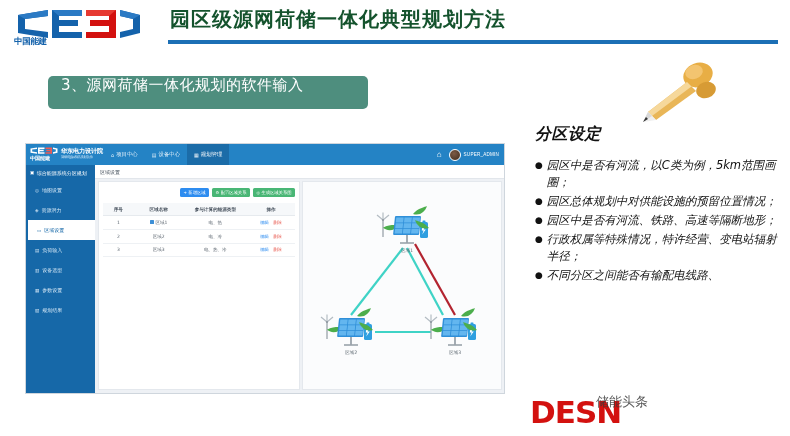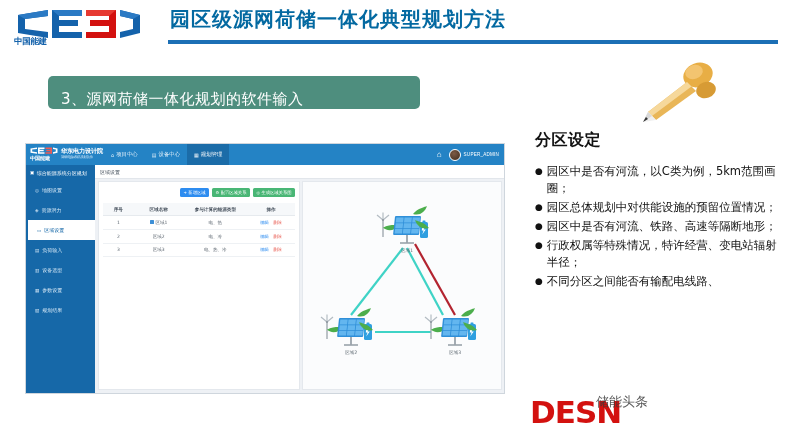--- a/index.html
+++ b/index.html
@@ -14,33 +14,33 @@
   .slide-header{position:absolute;left:0;top:0;width:790px;height:55px;}
   .logo-wrap{position:absolute;left:14px;top:7px;width:130px;height:40px;}
   .logo-svg{display:block;}
   .logo-sub{
     position:absolute;left:14px;top:36px;width:64px;
     font-size:8.5px;color:#1462ab;font-weight:bold;letter-spacing:-0.3px;
     white-space:nowrap;
   }
   .slide-title{
     position:absolute;left:170px;top:6px;width:600px;
-    font-size:20px;font-weight:bold;color:#0369a1;letter-spacing:1px;
+    font-size:20px;font-weight:bold;color:#14532d;letter-spacing:1px;
     font-family:"DejaVu Sans","Liberation Sans",sans-serif;
   }
   .title-rule{
     position:absolute;left:168px;top:40px;width:610px;height:4px;
     background:#1c6fb5;
   }
 
   
   .section-banner{
-    position:absolute;left:48px;top:76px;width:372px;height:33px;
+    position:absolute;left:48px;top:76px;width:320px;height:33px;
     background:#4e8e7e;border-radius:5px;
-    display:flex;align-items:flex-end;
+    display:flex;align-items:flex-start;
   }
   .section-banner-text{
     color:#ffffff;font-size:15px;padding-left:13px;letter-spacing:0.5px;
     font-family:"DejaVu Sans","Liberation Sans",sans-serif;
   }
 
   
   .app-shot{
     position:absolute;left:25px;top:143px;width:478px;height:249px;
     background:#f2f4f6;border:1px solid #cfd6dd;overflow:hidden;
@@ -167,21 +167,21 @@
   .op-del{color:#e8594f;}
 
   
   .diagram-card{
     position:absolute;left:207px;top:16px;width:198px;height:207px;
     background:#fbfcfd;border:0.5px solid #e4e8ed;
   }
   .diagram-svg{display:block;}
 
   
-  .right-col{position:absolute;left:535px;top:130px;width:248px;}
+  .right-col{position:absolute;left:535px;top:124px;width:248px;font-style:italic;}
   .rc-title{
     font-size:16px;font-weight:bold;color:#111;letter-spacing:0.5px;
     font-family:"DejaVu Sans","Liberation Sans",sans-serif;
   }
   .pen{position:absolute;left:640px;top:60px;}
   .bullets{margin-top:12px;}
   .bullet{
     display:flex;align-items:flex-start;
     font-size:11.5px;color:#111;line-height:17px;margin-bottom:2px;
     font-family:"DejaVu Sans","Liberation Sans",sans-serif;

